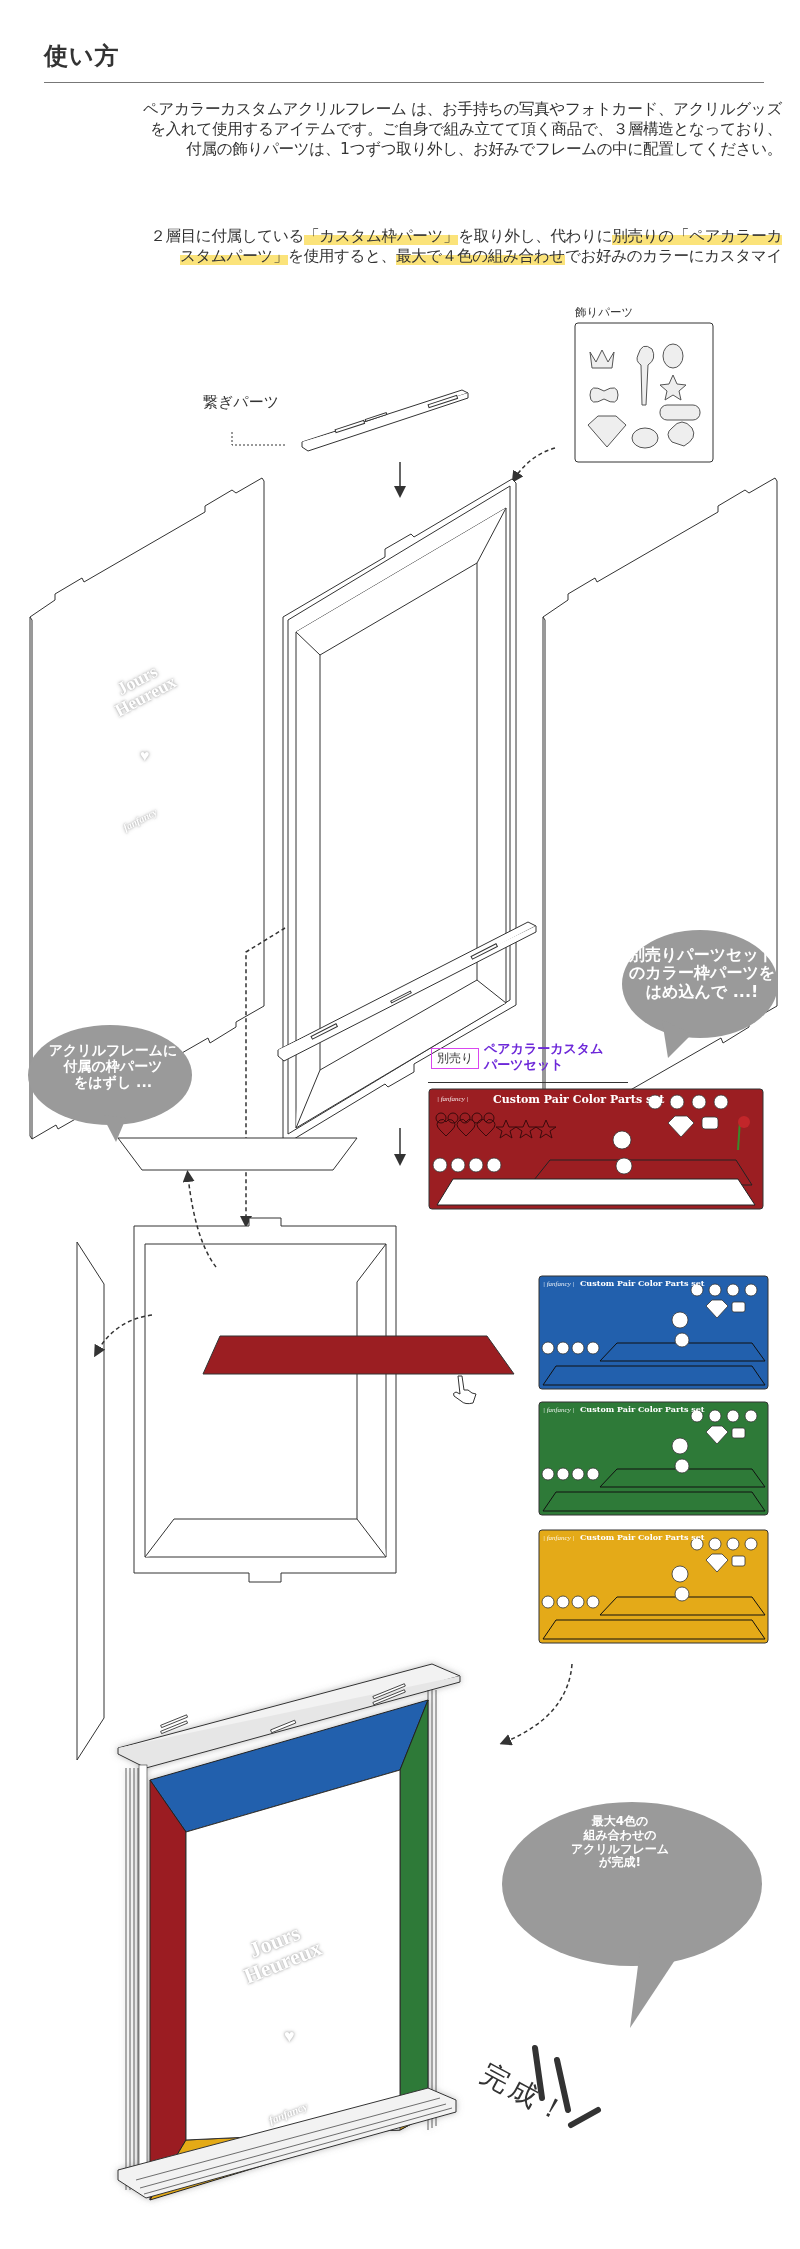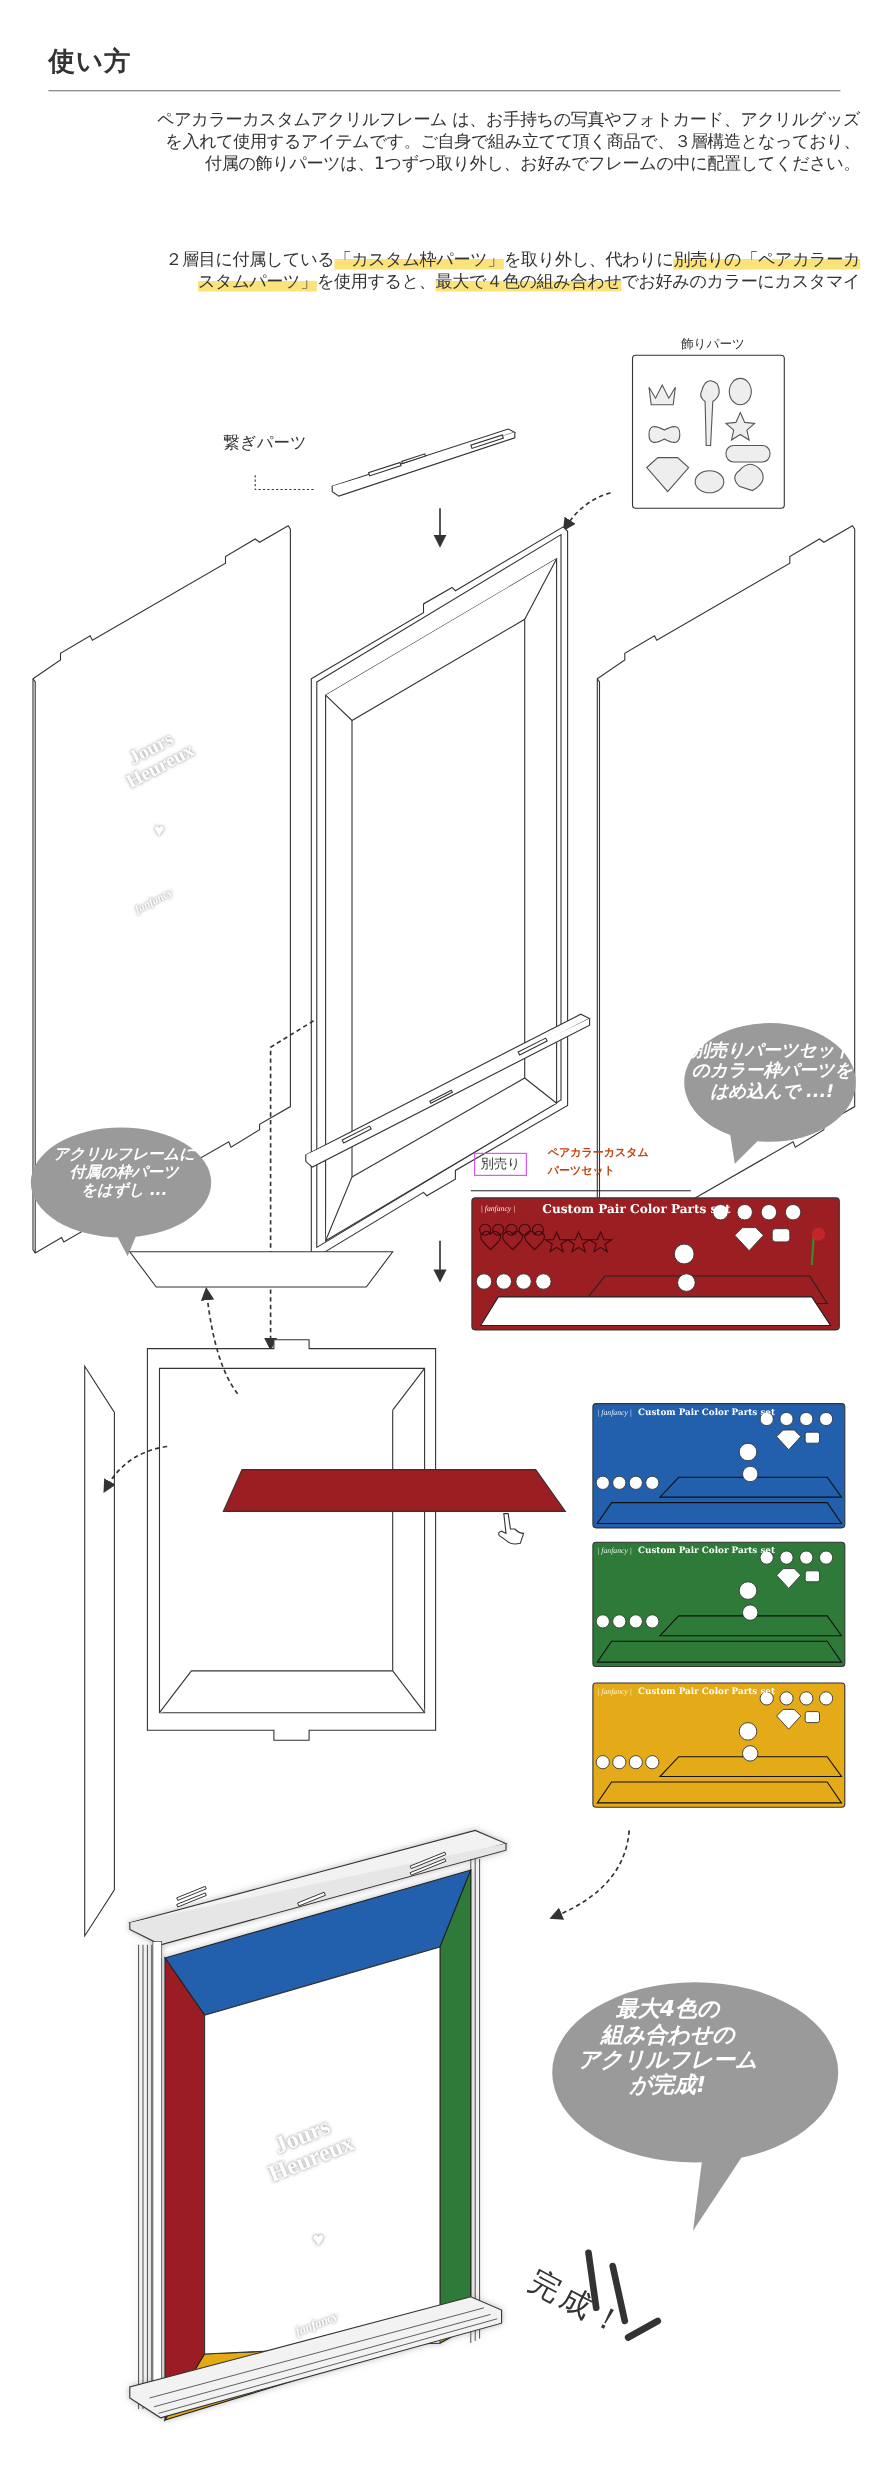--- a/index.html
+++ b/index.html
@@ -3,27 +3,27 @@
 <meta charset="utf-8">
 <style>
   html,body{margin:0;padding:0;background:#fff;}
   body{width:800px;height:2249px;position:relative;overflow:hidden;font-family:"DejaVu Sans","Liberation Sans",sans-serif;color:#333;}
   .title{position:absolute;left:44px;top:40px;font-size:24px;font-weight:bold;color:#333;letter-spacing:1px;}
   .rule{position:absolute;left:44px;top:82px;width:720px;height:1px;background:#777;}
   .para{position:absolute;left:42px;width:740px;font-size:15.6px;line-height:19.8px;color:#333;letter-spacing:-0.4px;text-align:right;}
   .para p{margin:0;}
   .hl{background:linear-gradient(transparent 45%, #fbe37a 45%);}
   .lbl{position:absolute;font-size:15px;color:#333;}
-  .small-lbl{position:absolute;font-size:11.5px;color:#333;margin-left:44px;}
+  .small-lbl{position:absolute;font-size:11.5px;color:#333;}
   svg{position:absolute;left:0;top:0;}
-  .bubble-text{position:absolute;color:#fff;font-weight:bold;text-align:center;line-height:1.15;font-style:italic;}
+  .bubble-text{position:absolute;color:#fff;font-weight:bold;text-align:center;line-height:1.15;}
   .sheet-title{position:absolute;color:#fff;font-family:"DejaVu Serif","Liberation Serif",serif;font-weight:bold;font-size:11px;white-space:nowrap;text-align:center;}
   .sheet-brand{position:absolute;color:#fff;font-family:"Liberation Serif",serif;font-style:italic;font-size:7px;white-space:nowrap;opacity:.9;}
   .set-box{position:absolute;left:431px;top:1048px;border:1px solid #d946ef;font-size:12px;padding:1px 5px;color:#333;}
-  .set-title{position:absolute;left:498px;top:1041px;font-size:10px;font-weight:bold;line-height:16px;color:#c2410c;}
+  .set-title{position:absolute;left:484px;top:1041px;font-size:13px;font-weight:bold;line-height:16px;color:#6d28d9;}
   .set-rule{position:absolute;left:428px;top:1082px;width:200px;height:1px;background:#333;}
   .wm{position:absolute;color:#fff;font-family:"Liberation Serif",serif;font-weight:bold;text-shadow:0 0 4px #bbb,0 0 2px #999;text-align:center;line-height:1;}
   .kansei{position:absolute;left:492px;top:2055px;font-size:28px;color:#333;transform:rotate(28deg);transform-origin:left top;letter-spacing:4px;}
 </style>
 </head>
 <body>
 
 <div class="title">使い方</div>
 <div class="rule"></div>
 
@@ -306,20 +306,20 @@
 <div class="sheet-brand" style="left:543px;top:1534px">| fanfancy |</div>
 <div class="sheet-title" style="left:580px;top:1532px;font-size:8px">Custom Pair Color Parts set</div>
 
 <div class="wm" style="left:238px;top:1930px;font-size:22px;transform:rotate(-22deg)">
   <div>Jours</div>
   <div>Heureux</div>
 </div>
 <div class="wm" style="left:284px;top:2027px;font-size:18px">♥</div>
 <div class="wm" style="left:268px;top:2108px;font-size:11px;font-style:italic;transform:rotate(-22deg)">fanfancy</div>
 
-<div class="bubble-text" style="left:507px;top:1815px;width:200px;font-size:20px">
+<div class="bubble-text" style="left:520px;top:1815px;width:200px;font-size:12px">
   <div>最大4色の</div>
   <div>組み合わせの</div>
   <div>アクリルフレーム</div>
   <div>が完成!</div>
 </div>
 
 <div class="kansei">完成！</div>
 
 </body></html>

